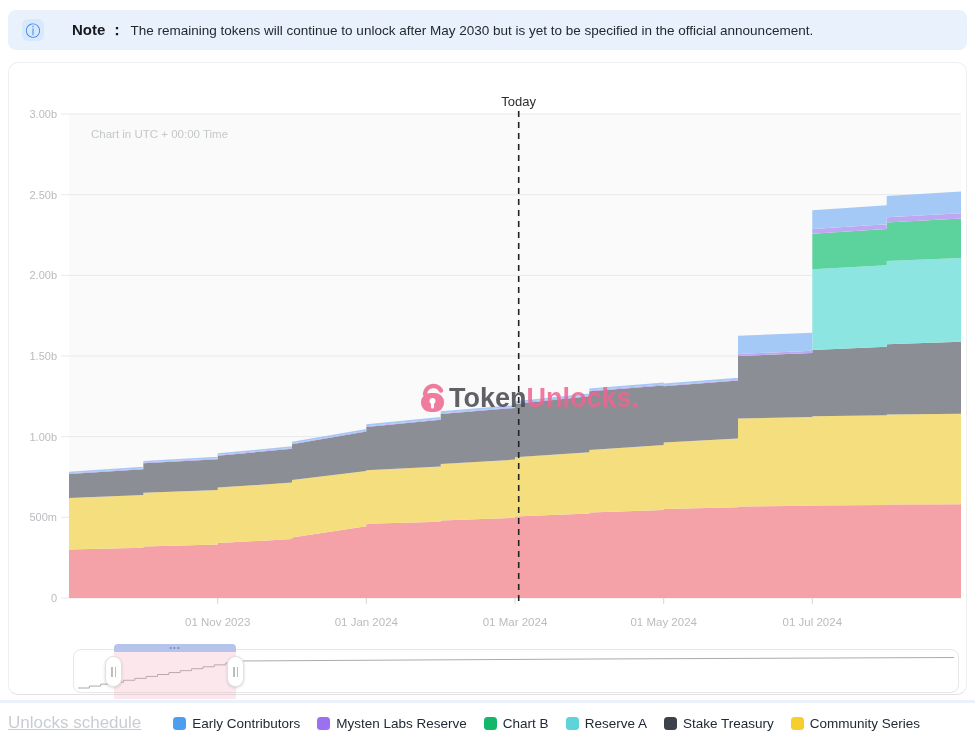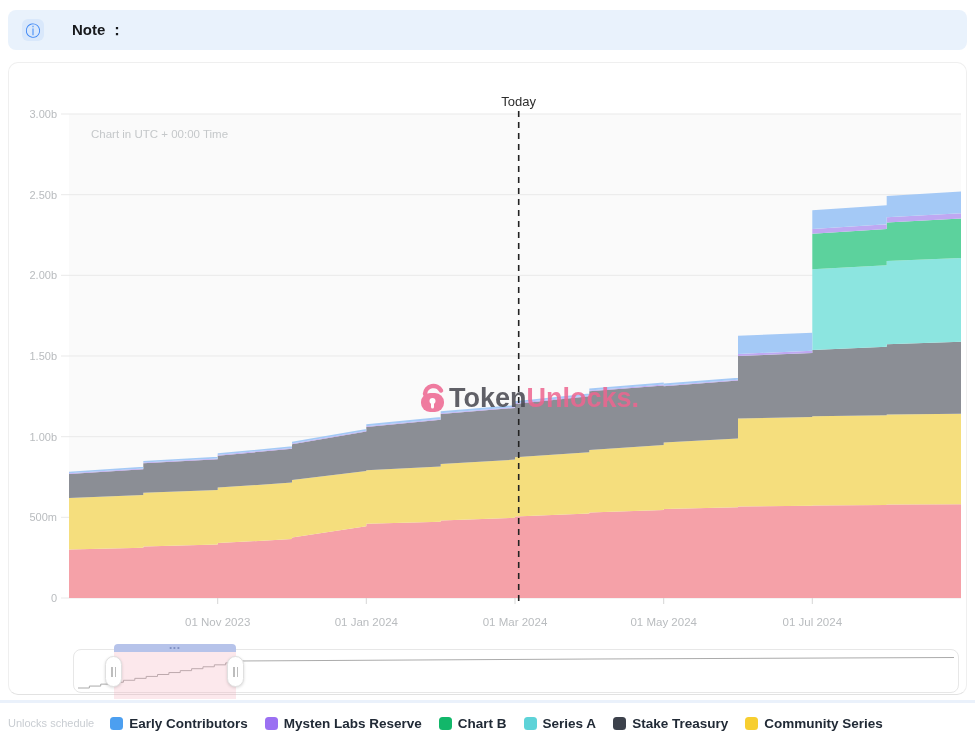--- a/index.html
+++ b/index.html
@@ -31,33 +31,34 @@
   .brush-handle { position:absolute; top:593px; width:17px; height:31px; background:#fff;
     border:1px solid #e0e0e0; border-radius:9px; box-shadow:0 1px 3px rgba(0,0,0,0.15);
     display:flex; align-items:center; justify-content:center; }
   .brush-handle .grips { display:flex; gap:2px; }
   .brush-handle .grip { width:1.5px; height:10px; background:#bdbdbd; }
 
   .bottom-strip { position:absolute; left:0; top:700px; width:975px; height:3px; background:#eaf1fb; }
 
   .legend-row { position:absolute; left:8px; top:712px; width:960px; height:22px;
     display:flex; align-items:center; }
-  .legend-title { font-size:11px; color:#c9cdd2; margin-right:16px; }
-  .legend-item { display:flex; align-items:center; margin-right:17px; cursor:pointer;font-weight:bold; }
+  .legend-title { font-size:17px; color:#c9cdd2; margin-right:32px;text-decoration:underline; }
+  .legend-item { display:flex; align-items:center; margin-right:17px; cursor:pointer; }
   .legend-swatch { width:13px; height:13px; border-radius:3.5px; margin-right:6px; flex:none; }
   .legend-label { font-size:13.5px; color:#212a36; }
 </style>
 </head>
 <body>
 
 <div class="page">
 
   <div class="note-banner">
     <div class="note-icon-box">ⓘ</div>
     <span class="note-label">Note ：</span>
+    <span class="note-text">The remaining tokens will continue to unlock after May 2030 but is yet to be specified in the official announcement.</span>
   </div>
 
   <div class="card">
     <svg class="chart" id="chart-svg" width="959" height="580">
         <rect x="60" y="51" width="892" height="484" fill="#fafafa"></rect>
         <g>
           <line x1="52" y1="51" x2="952" y2="51" stroke="#e9e9e9" stroke-width="1"></line>
           <text x="48" y="55" text-anchor="end" fill="#b9bcbf" font-size="11">3.00b</text>
           <line x1="52" y1="131.7" x2="952" y2="131.7" stroke="#e9e9e9" stroke-width="1"></line>
           <text x="48" y="135.7" text-anchor="end" fill="#b9bcbf" font-size="11">2.50b</text>
@@ -141,21 +142,21 @@
     <span class="legend-item">
       <span class="legend-swatch" style="background: rgb(155, 112, 242);"></span>
       <span class="legend-label">Mysten Labs Reserve</span>
     </span>
     <span class="legend-item">
       <span class="legend-swatch" style="background: rgb(18, 183, 106);"></span>
       <span class="legend-label">Chart B</span>
     </span>
     <span class="legend-item">
       <span class="legend-swatch" style="background: rgb(94, 211, 216);"></span>
-      <span class="legend-label">Series A</span>
+      <span class="legend-label">Reserve A</span>
     </span>
     <span class="legend-item">
       <span class="legend-swatch" style="background: rgb(60, 65, 75);"></span>
       <span class="legend-label">Stake Treasury</span>
     </span>
     <span class="legend-item">
       <span class="legend-swatch" style="background: rgb(247, 206, 48);"></span>
       <span class="legend-label">Community Series</span>
     </span>
   </div>

